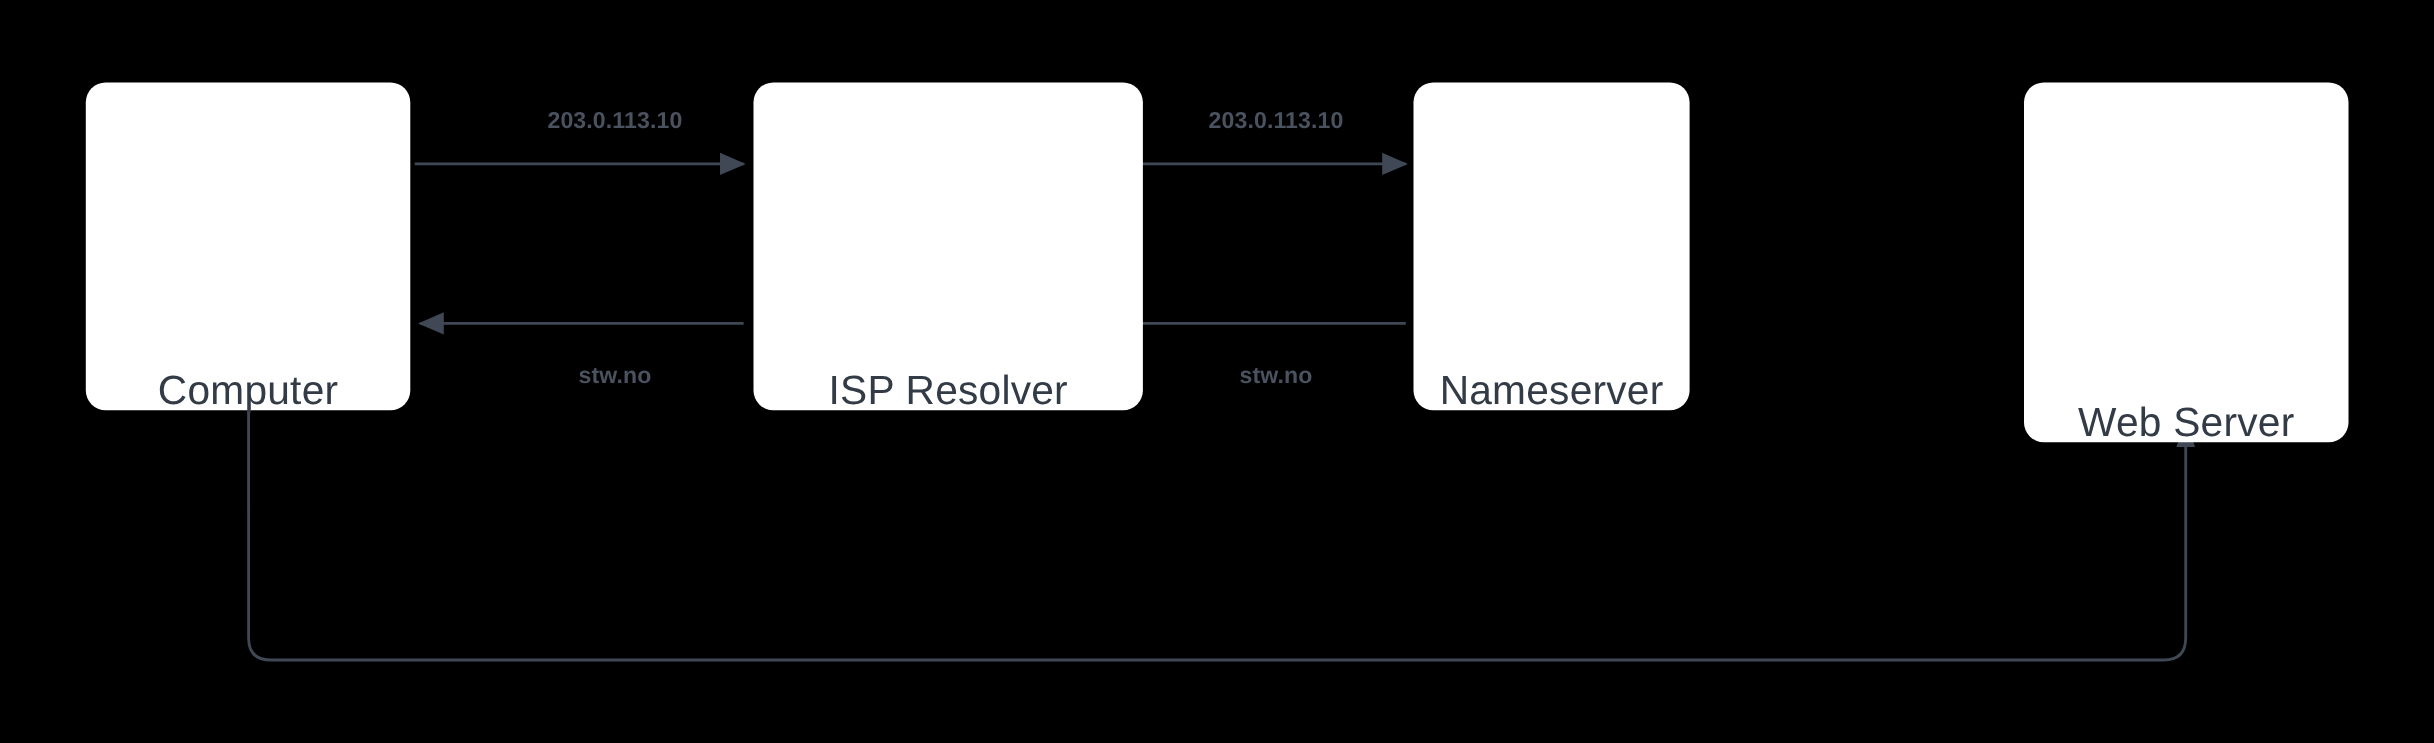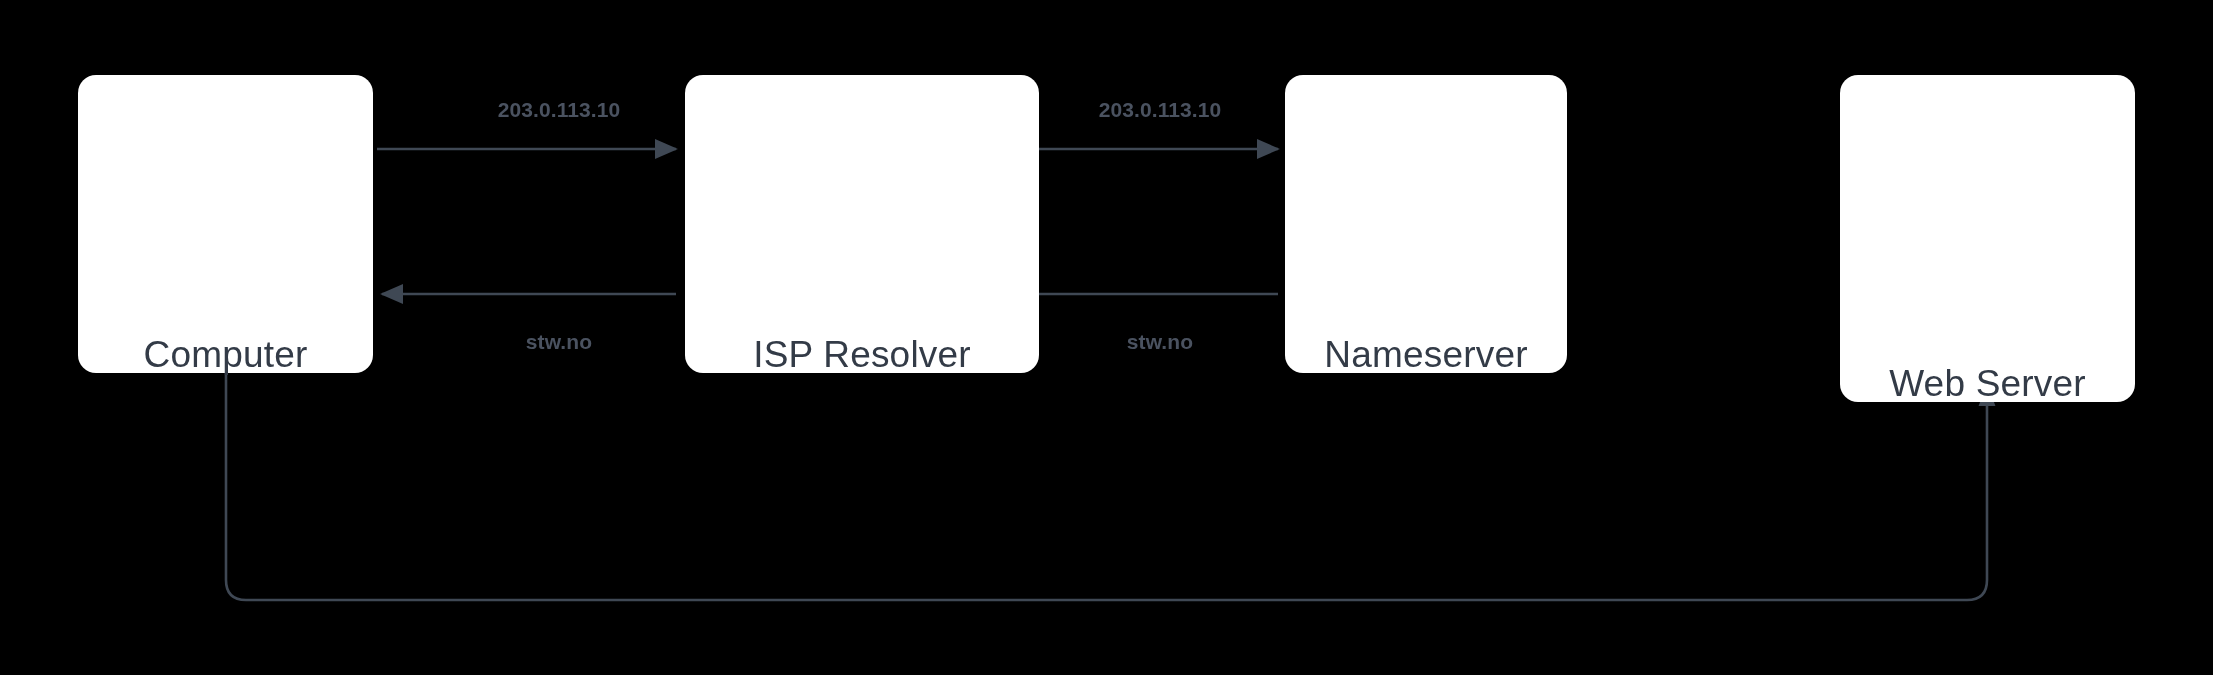--- a/index.html
+++ b/index.html
@@ -81,21 +81,21 @@
   </svg>
 
   <div class="node" style="left:78px; top:75px; width:295px; height:298px;">
     <span class="node-label">Computer</span>
   </div>
 
   <div class="node" style="left:685px; top:75px; width:354px; height:298px;">
     <span class="node-label">ISP Resolver</span>
   </div>
 
-  <div class="node" style="left:1285px; top:75px; width:282px; height:298px;">
+  <div class="node" style="left:1285px; top:75px; width:251px; height:298px;">
     <span class="node-label">Nameserver</span>
   </div>
 
   <div class="node" style="left:1840px; top:75px; width:295px; height:327px;">
     <span class="node-label">Web Server</span>
   </div>
 
   <div class="edge-label" style="left:532px; top:110px;">203.0.113.10</div>
 
   <div class="edge-label" style="left:1133px; top:110px;">203.0.113.10</div>

